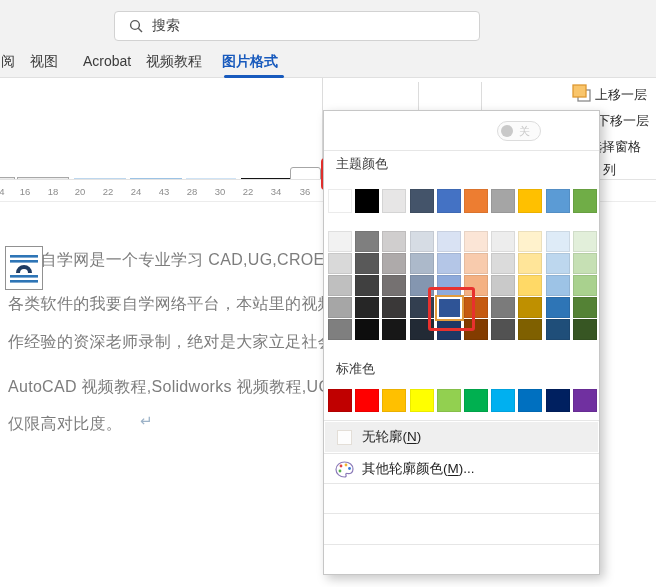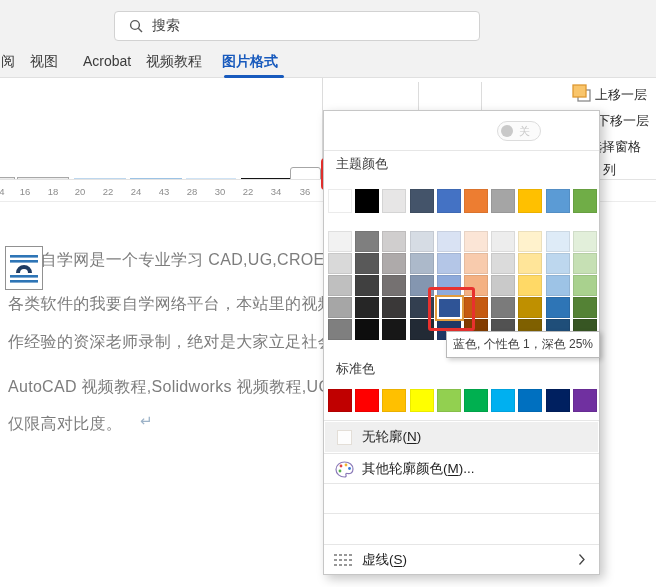--- a/index.html
+++ b/index.html
@@ -341,21 +341,20 @@
       <div class="sw" style="background: rgb(31, 78, 121);"></div>
       <div class="sw" style="background: rgb(226, 239, 218);"></div>
       <div class="sw" style="background: rgb(198, 224, 180);"></div>
       <div class="sw" style="background: rgb(169, 209, 142);"></div>
       <div class="sw" style="background: rgb(84, 130, 53);"></div>
       <div class="sw" style="background: rgb(55, 86, 35);"></div>
     </div>
 
   <div id="sel-cell" style="background: rgb(47, 84, 150);"></div>
   <div id="sel-redbox"></div>
-  <div id="tooltip">蓝色, 个性色 1，深色 25%</div>
 
   <span class="section-label" style="top:249px;">标准色</span>
   <div id="std-row">
 
   <div class="sw" style="background: rgb(192, 0, 0);"></div>
       <div class="sw" style="background: rgb(255, 0, 0);"></div>
       <div class="sw" style="background: rgb(255, 192, 0);"></div>
       <div class="sw" style="background: rgb(255, 255, 0);"></div>
       <div class="sw" style="background: rgb(146, 208, 80);"></div>
       <div class="sw" style="background: rgb(0, 176, 80);"></div>
@@ -386,28 +385,13 @@
       </svg>
     </span>
     <span><span>其他轮廓颜色(</span><span class="mn">M</span><span>)...</span></span>
   </div>
   <div class="dsep" style="top:372px;"></div>
 
   <div class="dsep" style="top:402px;"></div>
 
   <div class="dsep" style="top:433px;"></div>
 
-  <div class="mi" style="top:434px;">
-    <span class="mi-ic">
-      <svg width="20" height="14" viewBox="0 0 20 14">
-        <line x1="0" y1="2" x2="20" y2="2" stroke="#777" stroke-width="1.5" stroke-dasharray="3,2"></line>
-        <line x1="0" y1="7" x2="20" y2="7" stroke="#777" stroke-width="1.5" stroke-dasharray="3,2"></line>
-        <line x1="0" y1="12" x2="20" y2="12" stroke="#777" stroke-width="1.5" stroke-dasharray="3,2"></line>
-      </svg>
-    </span>
-    <span><span>虚线(</span><span class="mn">S</span><span>)</span></span>
-    <span class="subarrow">
-      <svg width="6" height="11" viewBox="0 0 6 11">
-          <path d="M0.5,0.5 L5,5.5 L0.5,10.5" fill="none" stroke="#444" stroke-width="1.3"></path>
-        </svg>
-    </span>
-  </div>
 </div>
 
 </body></html>

